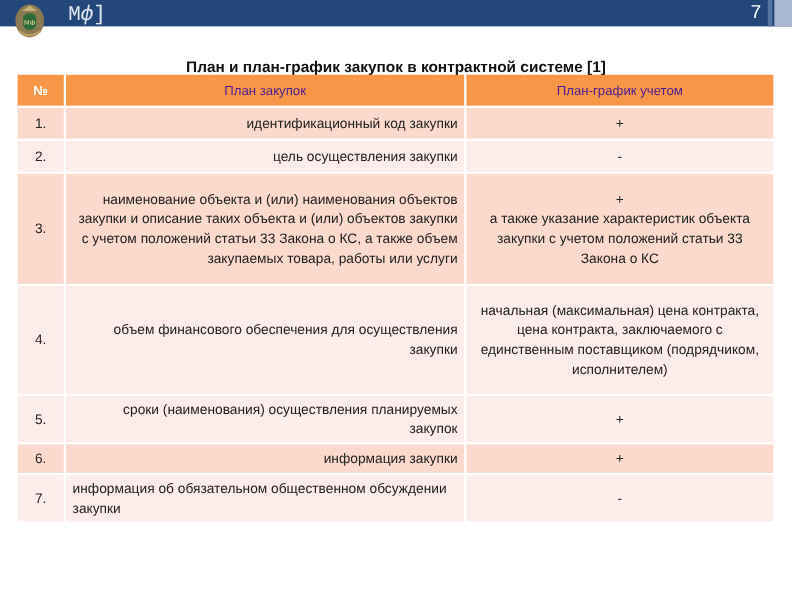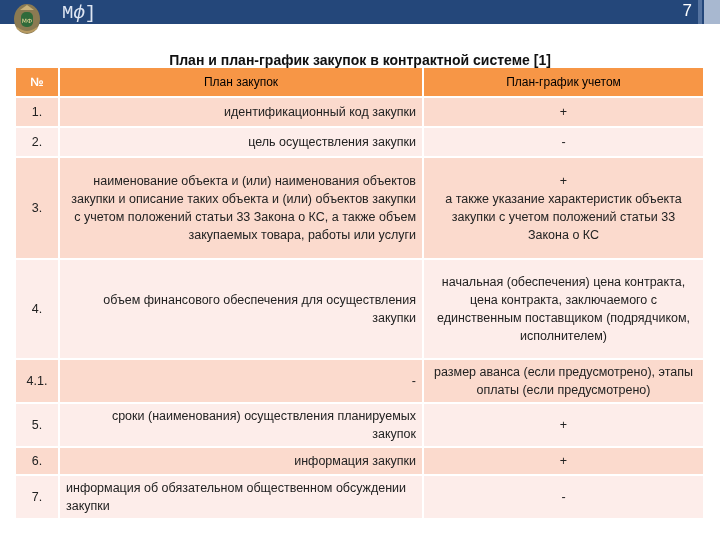--- a/index.html
+++ b/index.html
@@ -9,21 +9,21 @@
   .topbar .stripe2 { position:absolute; left:704px; top:0; width:16px; height:24px; background:#a8b8d0; }
   .logo { position:absolute; left:12px; top:2px; width:30px; height:34px; }
   .brand { position:absolute; left:62px; top:2px; font-family:Liberation Mono, monospace; font-size:19px; color:#dfe6f2; }
   .brand i { font-style:italic; }
   .page-num { position:absolute; right:28px; top:1px; color:#ffffff; font-size:17px; font-family:"Liberation Sans", sans-serif; }
   .title { position:absolute; left:0; width:720px; top:40px; text-align:center; font-weight:bold; font-size:14px; color:#111;margin-top:12px; }
   table { position:absolute; left:16px; top:68px; width:689px; border-collapse:collapse; font-size:12.5px; color:#222; }
   td, th { border-right:2px solid #ffffff; border-bottom:2px solid #ffffff; text-align:center; vertical-align:middle; padding:1px 6px; line-height:18px; }
   th { background:#f79646; height:26px; font-weight:bold; font-size:12px; }
   th.num { color:#ffffff; }
-  th.plan { color:#000000; font-weight:normal; }
+  th.plan { color:#4c1d95; font-weight:normal; }
   tr.odd td { background:#fbdacd; }
   tr.even td { background:#fdedea; }
   td.num { width:30px; }
   td.c1 { width:350px;text-align:right; }
   td.left { text-align:left;margin-left:12px; }
 </style>
 </head>
 <body>
 
 <div class="topbar">
@@ -63,26 +63,21 @@
     <td class="num">3.</td>
     <td class="c1">наименование объекта и (или) наименования объектов закупки и описание таких объекта и (или) объектов закупки с учетом положений статьи 33 Закона о КС, а также объем закупаемых товара, работы или услуги</td>
     <td>
       <div>+</div>
       <div>а также указание характеристик объекта закупки с учетом положений статьи 33 Закона о КС</div>
     </td>
   </tr>
   <tr class="even" style="height:100px">
     <td class="num">4.</td>
     <td class="c1">объем финансового обеспечения для осуществления закупки</td>
-    <td>начальная (обеспечения) цена контракта, цена контракта, заключаемого с единственным поставщиком (подрядчиком, исполнителем)</td>
-  </tr>
-  <tr class="odd" style="height:44px">
-    <td class="num">4.1.</td>
-    <td class="c1">-</td>
-    <td>размер аванса (если предусмотрено), этапы оплаты (если предусмотрено)</td>
+    <td>начальная (максимальная) цена контракта, цена контракта, заключаемого с единственным поставщиком (подрядчиком, исполнителем)</td>
   </tr>
   <tr class="even" style="height:44px">
     <td class="num">5.</td>
     <td class="c1">сроки (наименования) осуществления планируемых закупок</td>
     <td>+</td>
   </tr>
   <tr class="odd" style="height:28px">
     <td class="num">6.</td>
     <td class="c1">информация закупки</td>
     <td>+</td>

